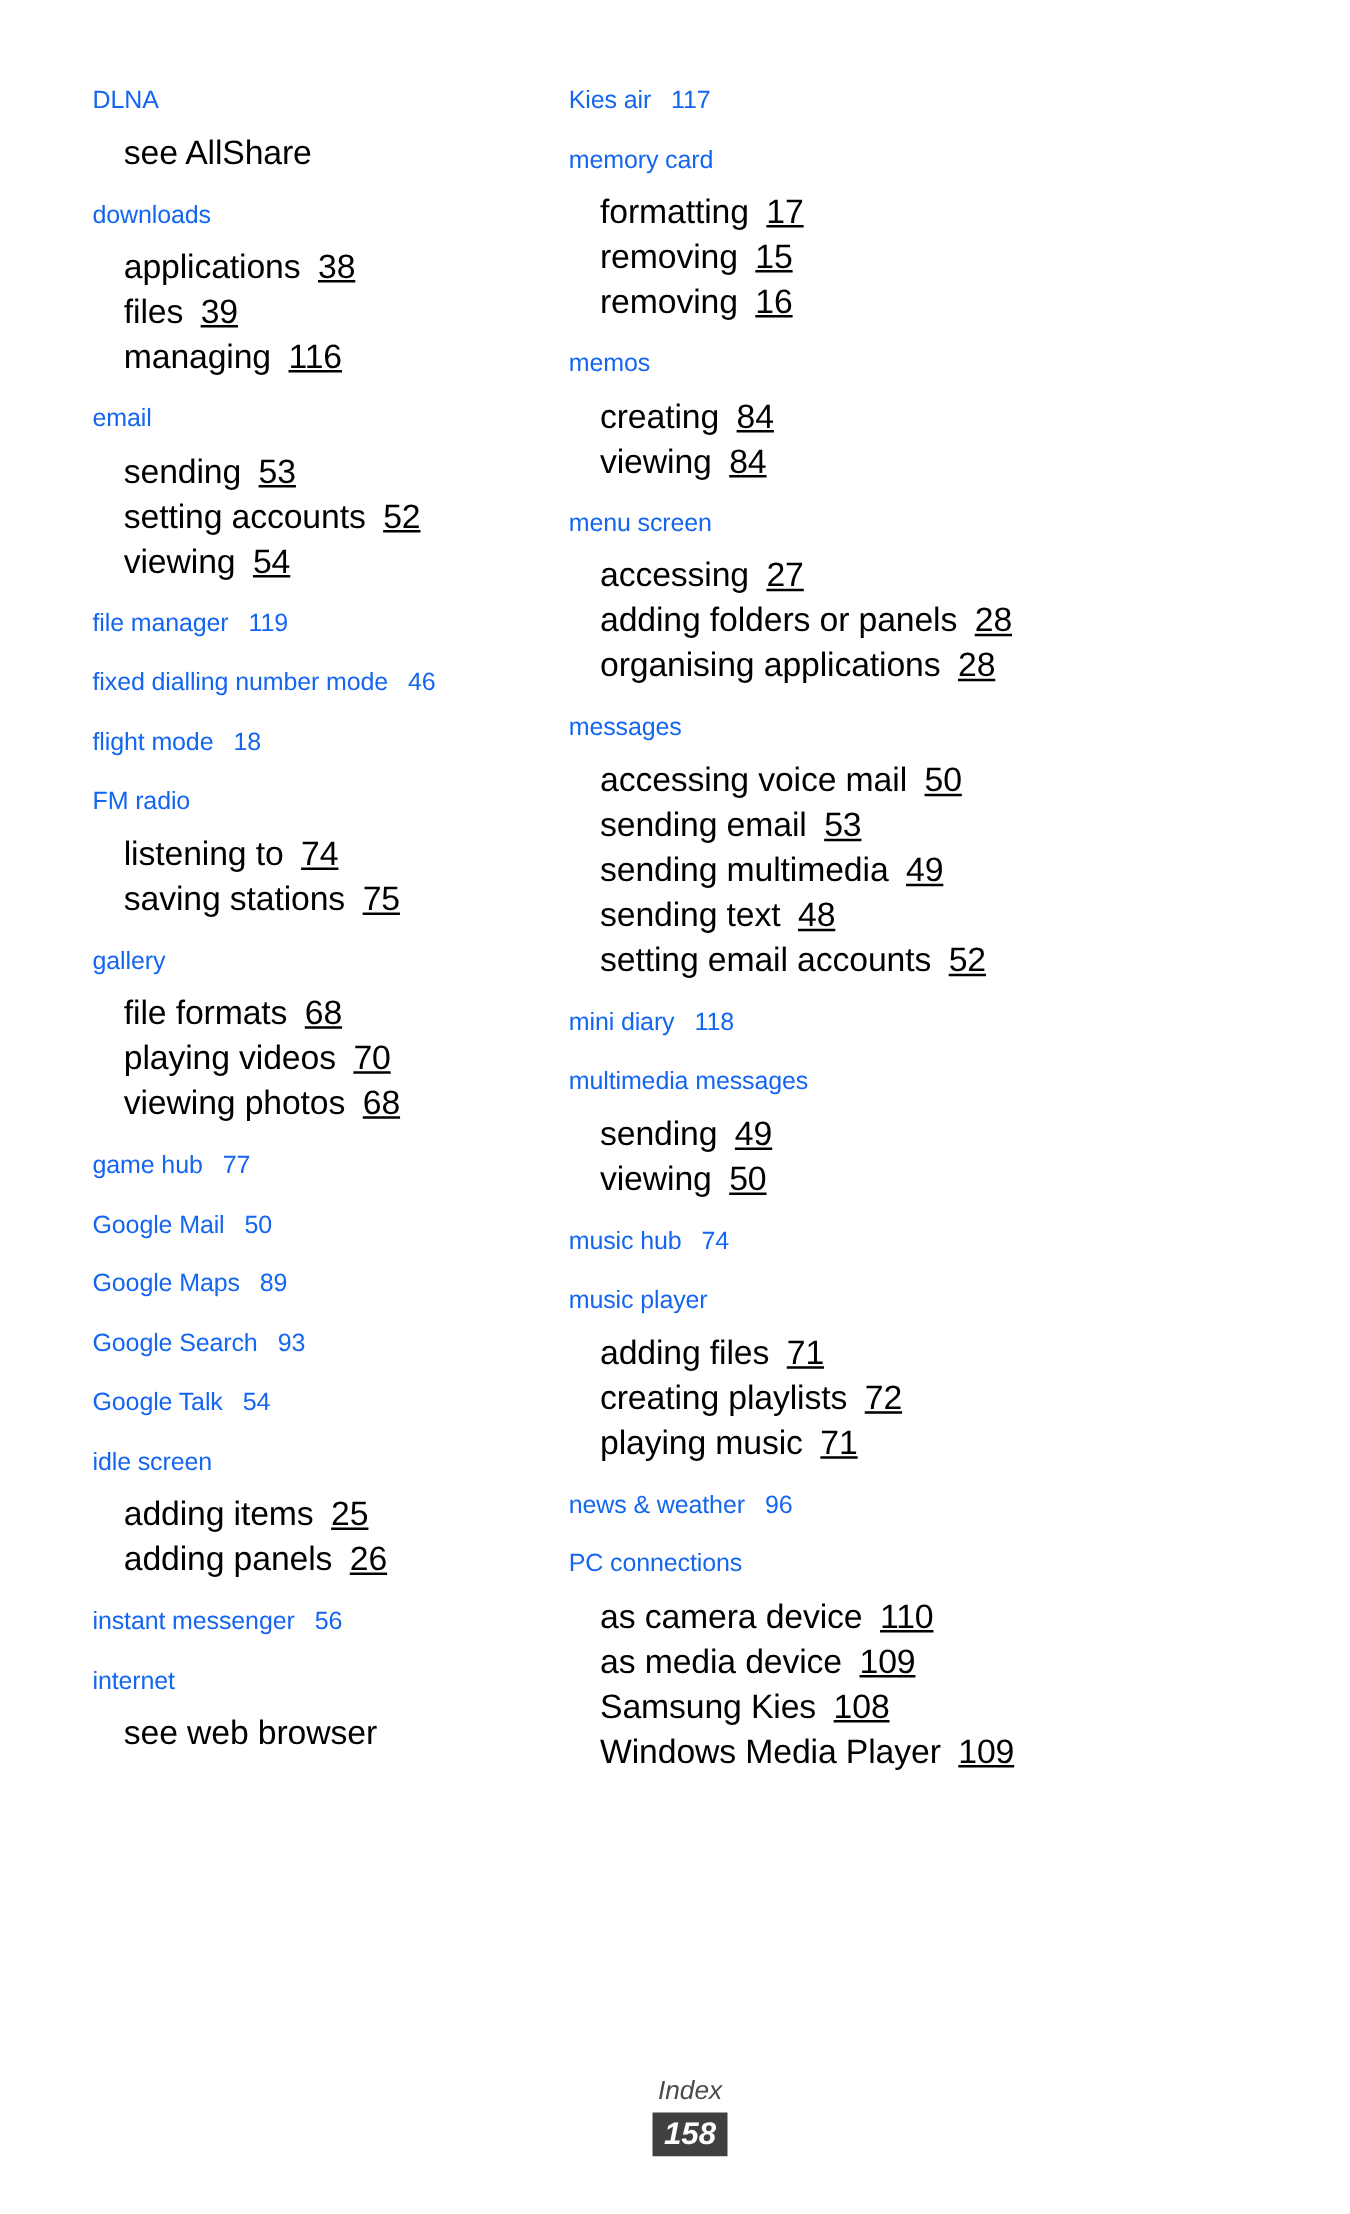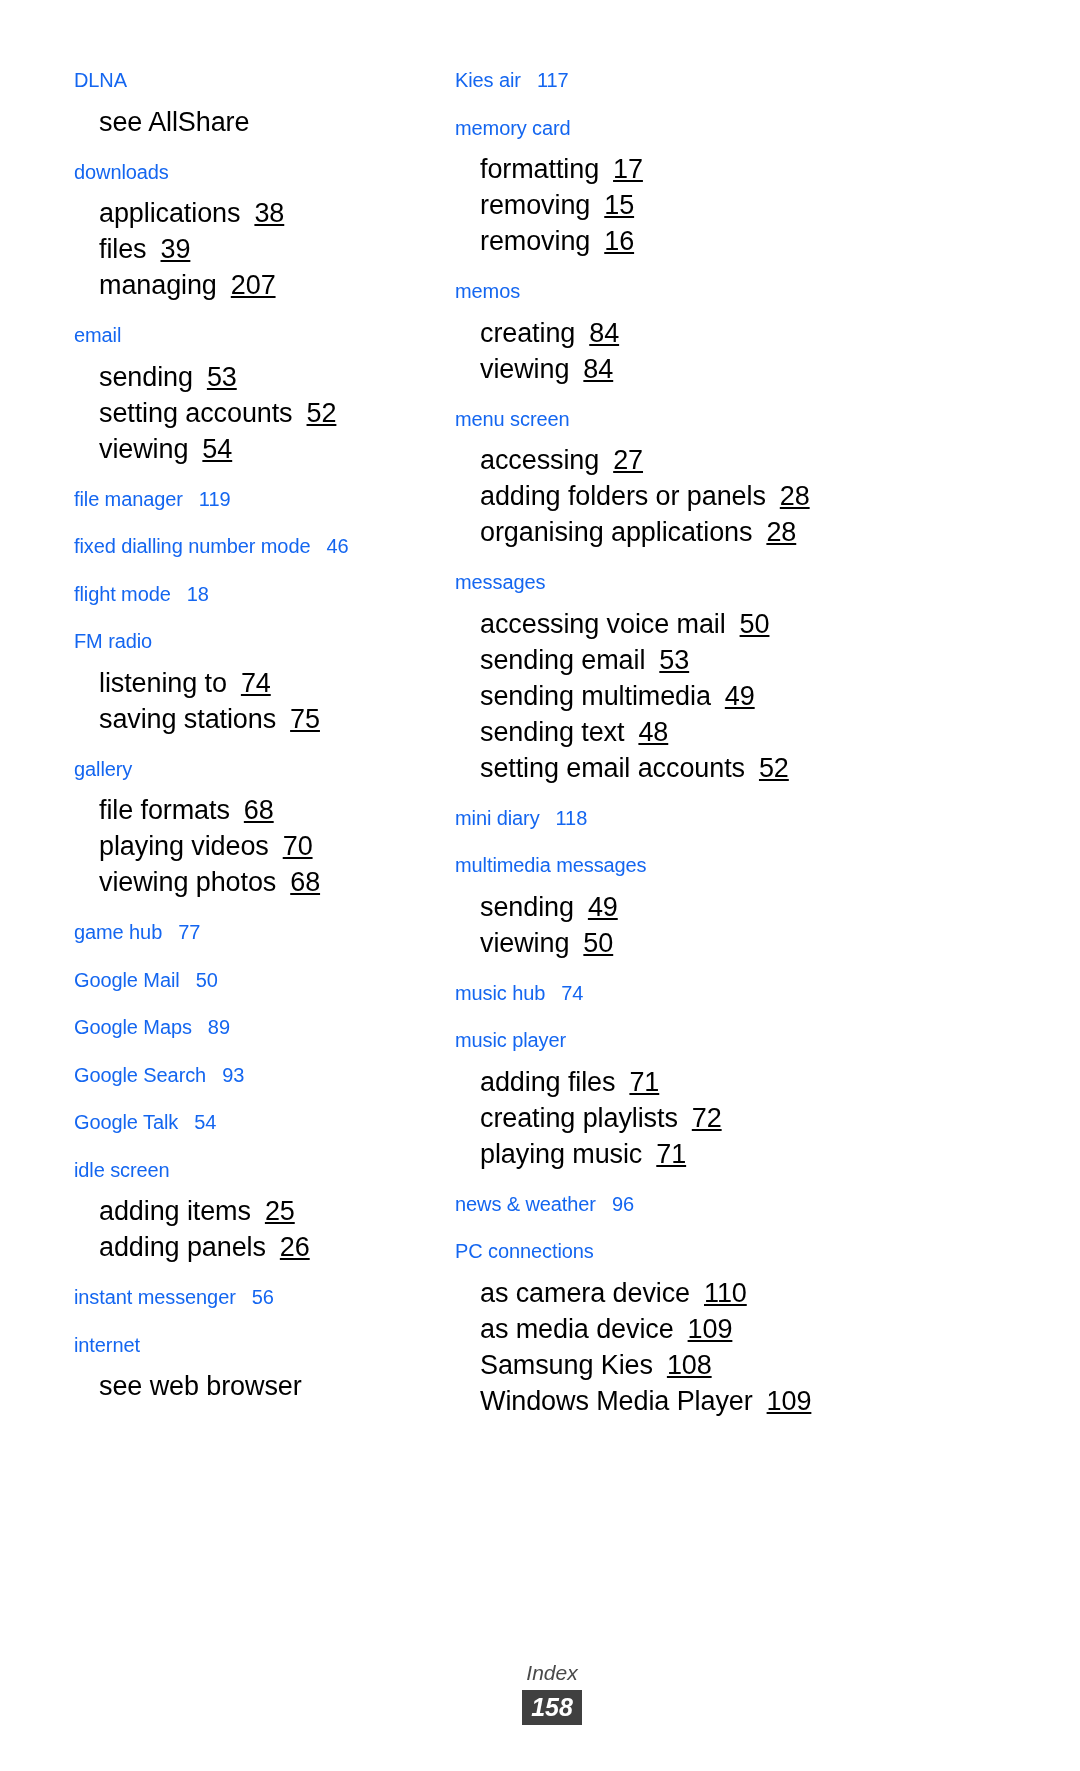--- a/index.html
+++ b/index.html
@@ -130,21 +130,21 @@
   <div class="columns">
     <div class="column column-left">
         <div class="entry-group">
           <div class="entry-main"><span>DLNA</span></div>
           <div class="entry-sub"><span>see AllShare</span></div>
         </div>
         <div class="entry-group">
           <div class="entry-main"><span>downloads</span></div>
           <div class="entry-sub"><span>applications</span><span class="pg">38</span></div>
           <div class="entry-sub"><span>files</span><span class="pg">39</span></div>
-          <div class="entry-sub"><span>managing</span><span class="pg">207</span></div>
+          <div class="entry-sub"><span>managing</span><span class="pg">116</span></div>
         </div>
         <div class="entry-group">
           <div class="entry-main"><span>email</span></div>
           <div class="entry-sub"><span>sending</span><span class="pg">53</span></div>
           <div class="entry-sub"><span>setting accounts</span><span class="pg">52</span></div>
           <div class="entry-sub"><span>viewing</span><span class="pg">54</span></div>
         </div>
         <div class="entry-group tight">
           <div class="entry-main"><span>file manager</span><span class="pg">119</span></div>
         </div>

